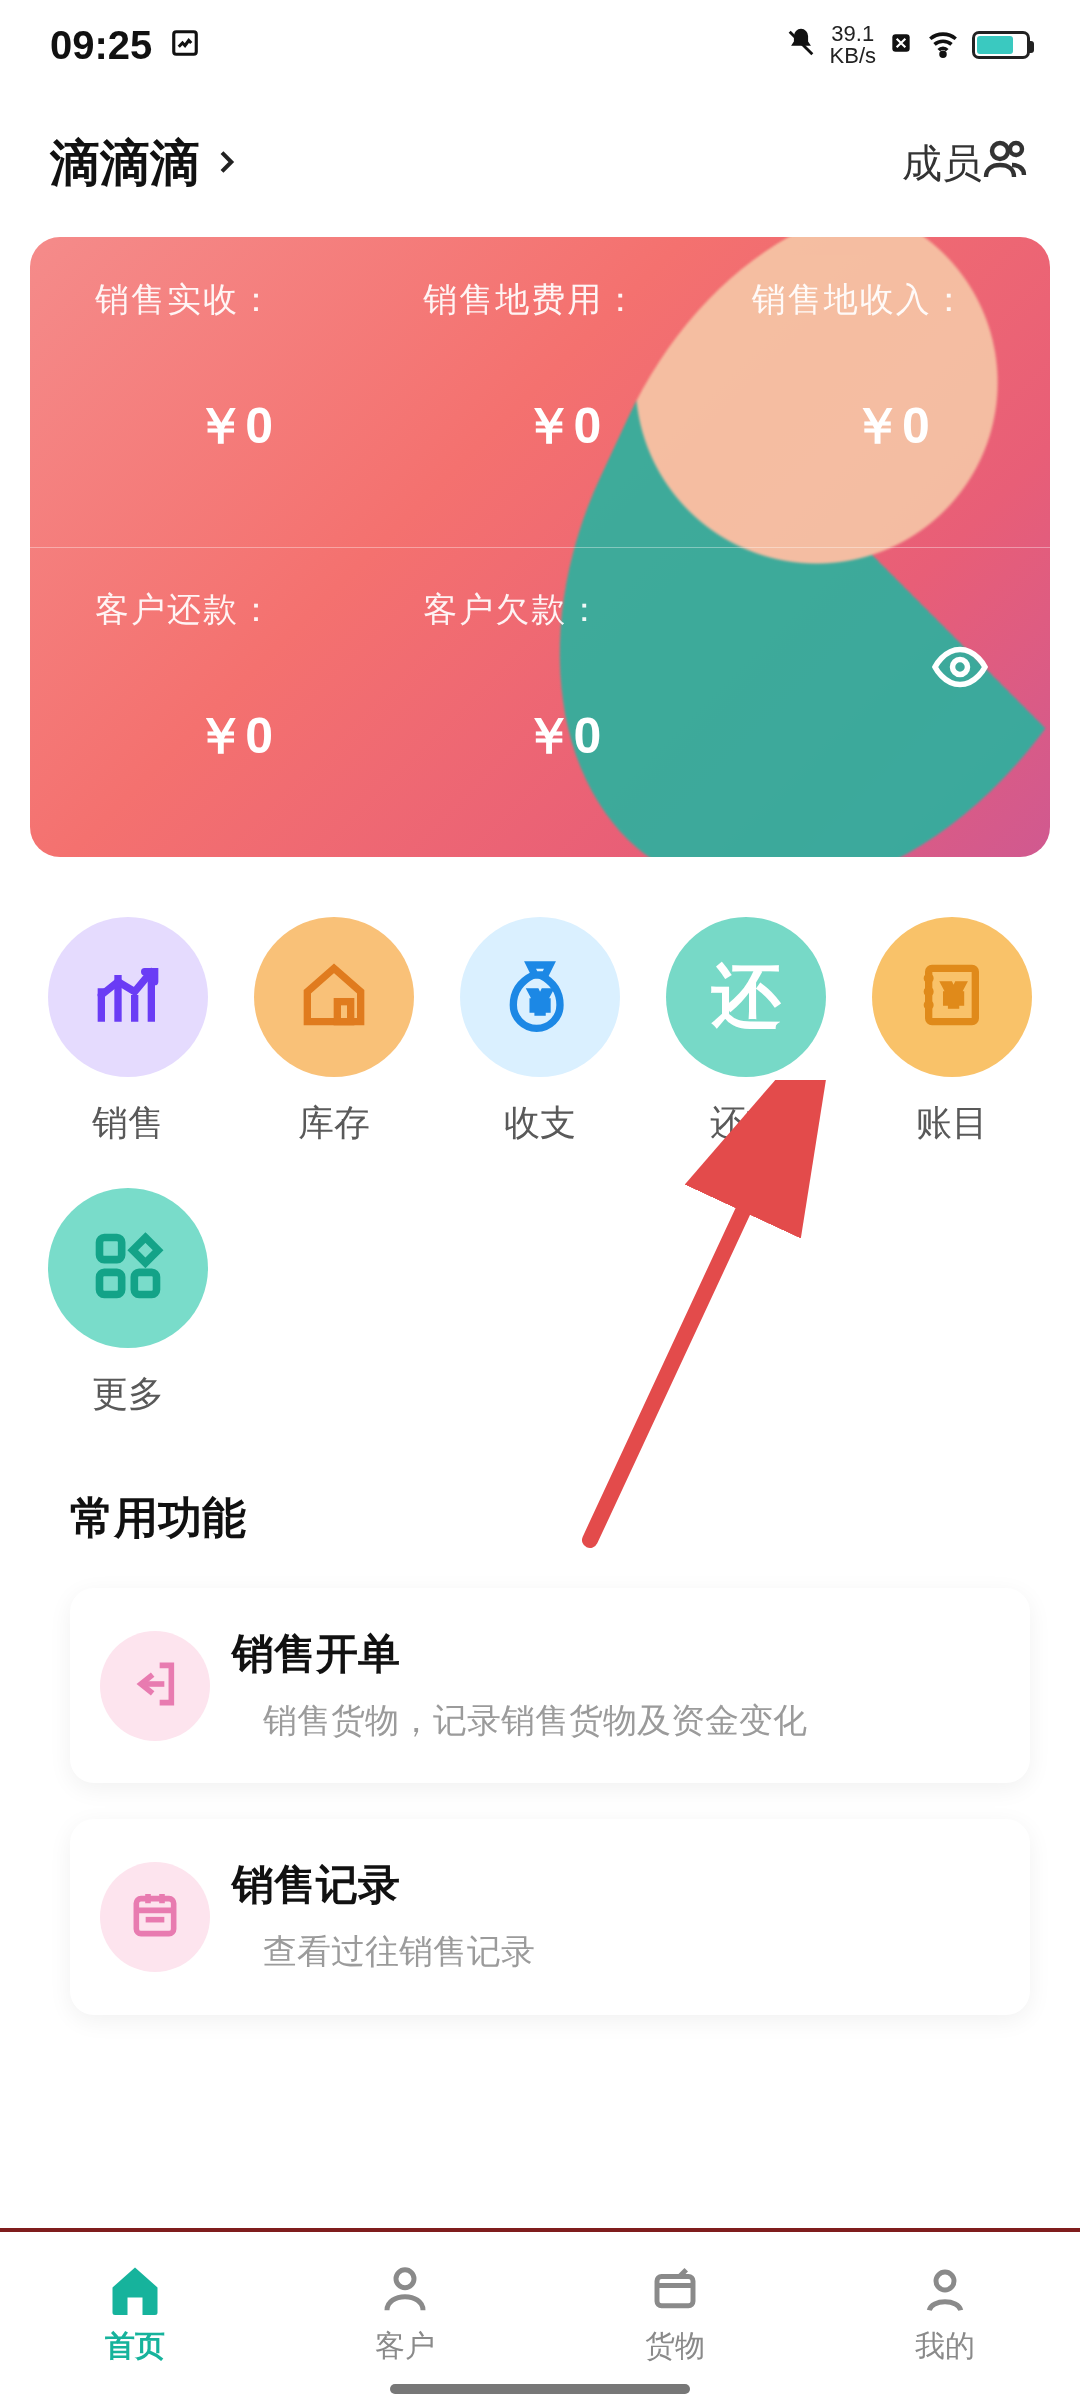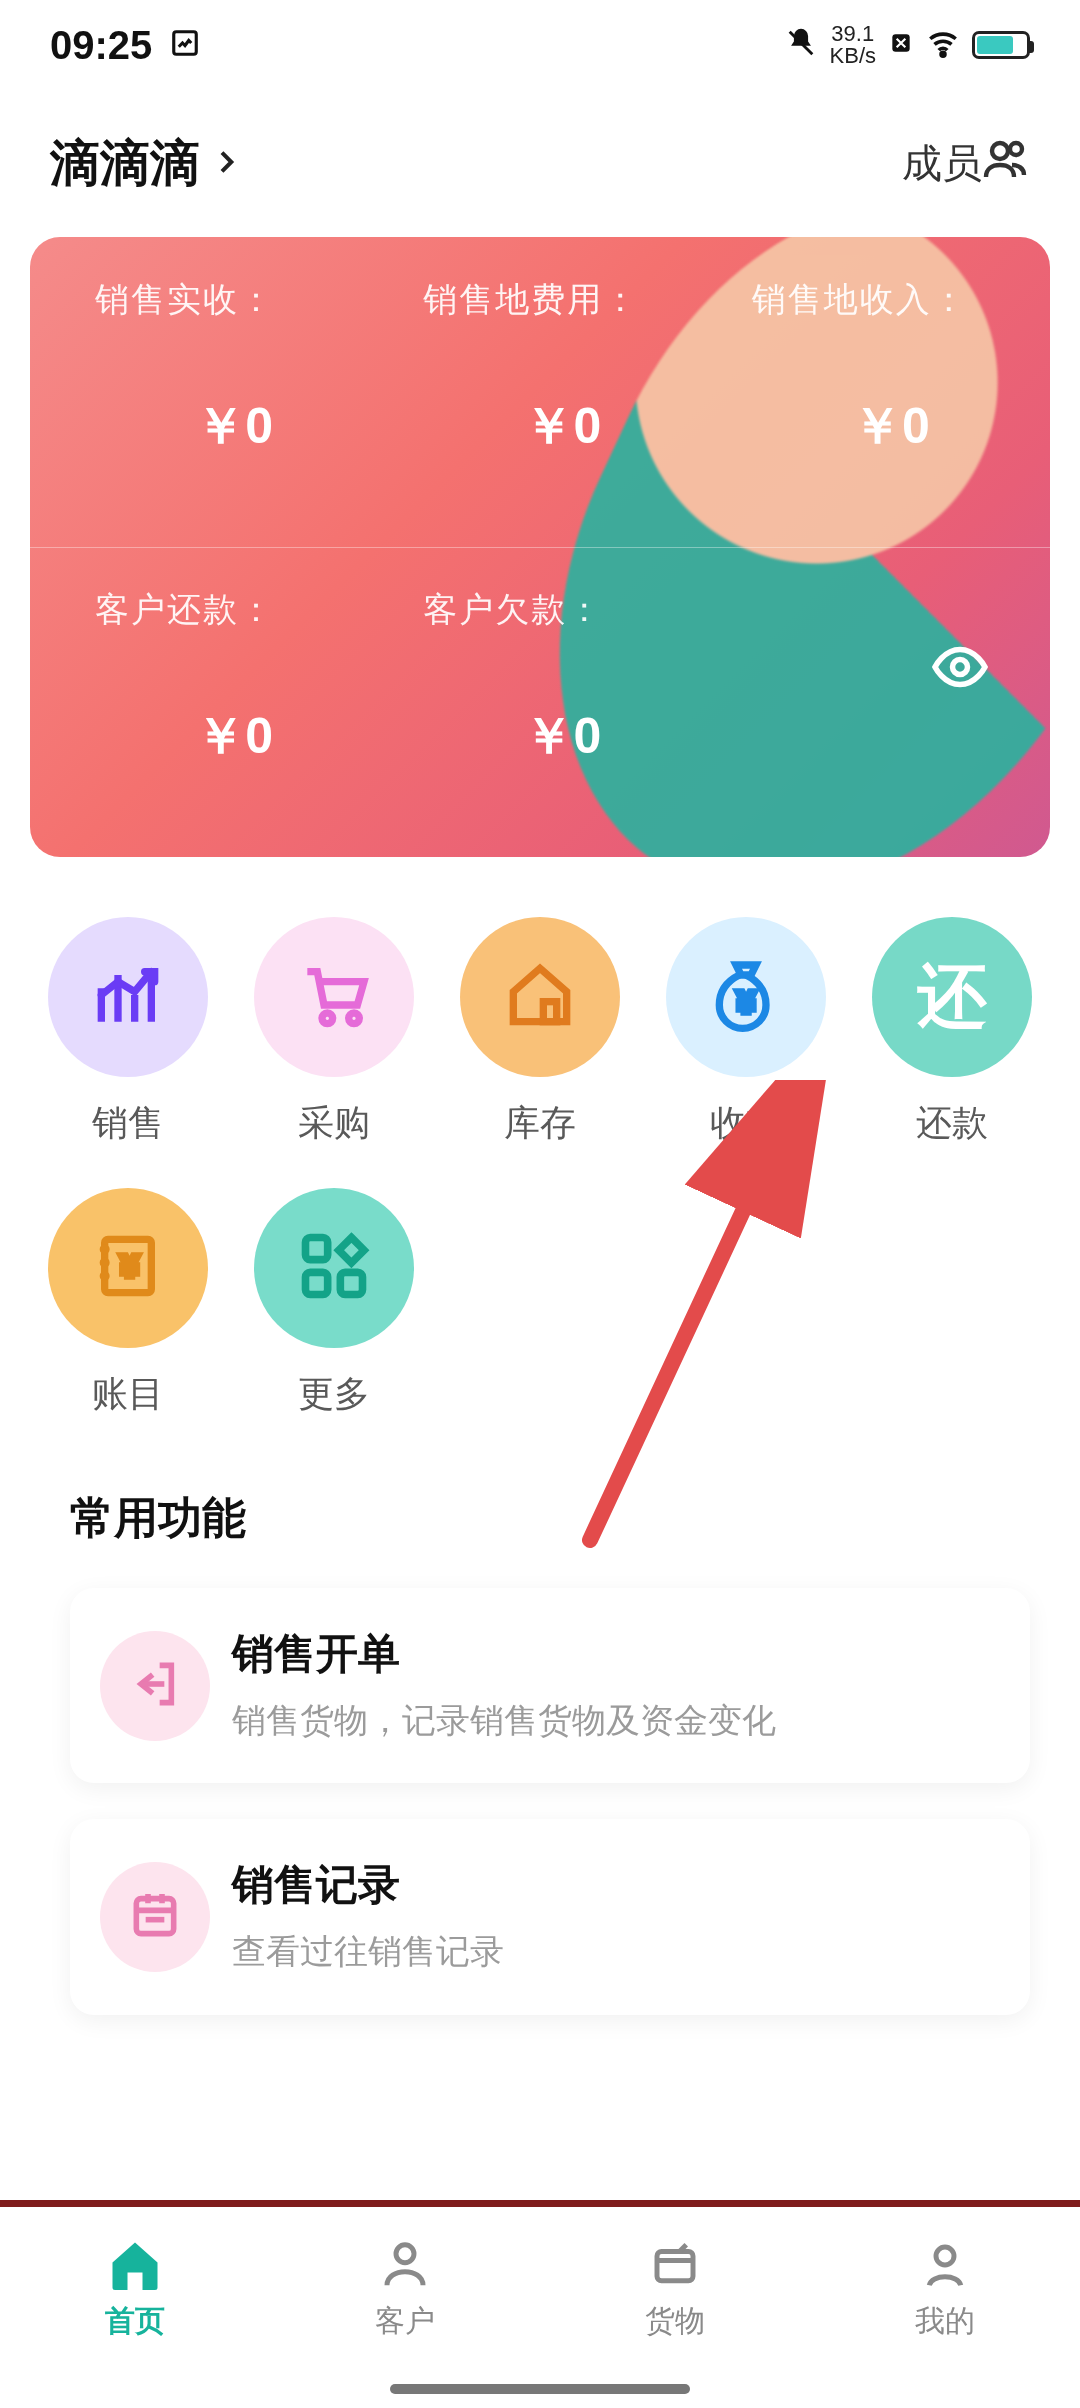--- a/index.html
+++ b/index.html
@@ -68,24 +68,24 @@
   .freq { padding: 30px 50px 0 70px; }
   .freq-title { font-size: 44px; font-weight:700; color:#111; margin-bottom: 40px; }
   .freq-card {
     display:flex; align-items:center; gap:22px;
     background:#fff; border-radius:24px; padding:38px 30px;
     box-shadow: 0 6px 24px rgba(0,0,0,.06);
     margin-bottom: 36px;
   }
   .freq-icon { width:110px; height:110px; border-radius:50%; background:#FDE4EE; display:flex; align-items:center; justify-content:center; flex-shrink:0; }
   .freq-text-title { font-size: 42px; font-weight:600; color:#111; margin-bottom:14px; }
-  .freq-text-desc  { font-size: 34px; color:#9B9B9B; line-height:1.45; }
-
-  
-  .nav { position:absolute; bottom:0; left:0; right:0; height:208px; display:flex; background:#fff; border-top:7px solid #7f1d1d; }
+  .freq-text-desc  { font-size: 34px; color:#9B9B9B; line-height:1.45;margin-left:31px; }
+
+  
+  .nav { position:absolute; bottom:0; left:0; right:0; height:180px; display:flex; background:#fff; border-top:4px solid #7f1d1d; }
   .nav-item { flex:1; display:flex; flex-direction:column; align-items:center; justify-content:flex-start; padding-top:28px; gap:6px; }
   .nav-label { font-size:30px; color:#8a8a8a; }
   .nav-label.active { color:#16B39C; font-weight:600; }
   .nav-icon { width:60px; height:60px; display:flex; align-items:center; justify-content:center; }
   .gesture-bar { position:absolute; bottom:14px; left:50%; transform:translateX(-50%); width:300px; height:10px; background:#777; border-radius:6px; }
 
   
   .annot-arrow { position:absolute; pointer-events:none; z-index:50; }
 </style>
 </head>
@@ -196,32 +196,20 @@
         <svg width="80" height="80" viewBox="0 0 24 24" fill="none" stroke="#6A3CF5" stroke-width="2.2">
             <path d="M4 20V10M9 20V6M14 20v-8M19 20V4"></path>
             <path d="M4 12l5-4 5 3 5-6" stroke-linecap="round"></path>
             <path d="M17 5h3v3" stroke-linecap="round"></path>
           </svg>
       </span>
     </div>
     <span class="menu-label">销售</span>
   </div>
 
-  <div class="menu-item">
-    <div class="menu-circle c-pink">
-      <span>
-        <svg width="80" height="80" viewBox="0 0 24 24" fill="none" stroke="#E56BD8" stroke-width="2.2">
-            <path d="M4 5h3l2 10h10l2-7H8"></path>
-            <circle cx="10" cy="19" r="1.6"></circle>
-            <circle cx="18" cy="19" r="1.6"></circle>
-          </svg>
-      </span>
-    </div>
-    <span class="menu-label">采购</span>
-  </div>
 
   <div class="menu-item">
     <div class="menu-circle c-orange">
       <span>
         <svg width="80" height="80" viewBox="0 0 24 24" fill="none" stroke="#E07B1E" stroke-width="2.2">
             <path d="M4 11l8-7 8 7v9H4z"></path>
             <rect x="13" y="14" width="4" height="6"></rect>
           </svg>
       </span>
     </div>

